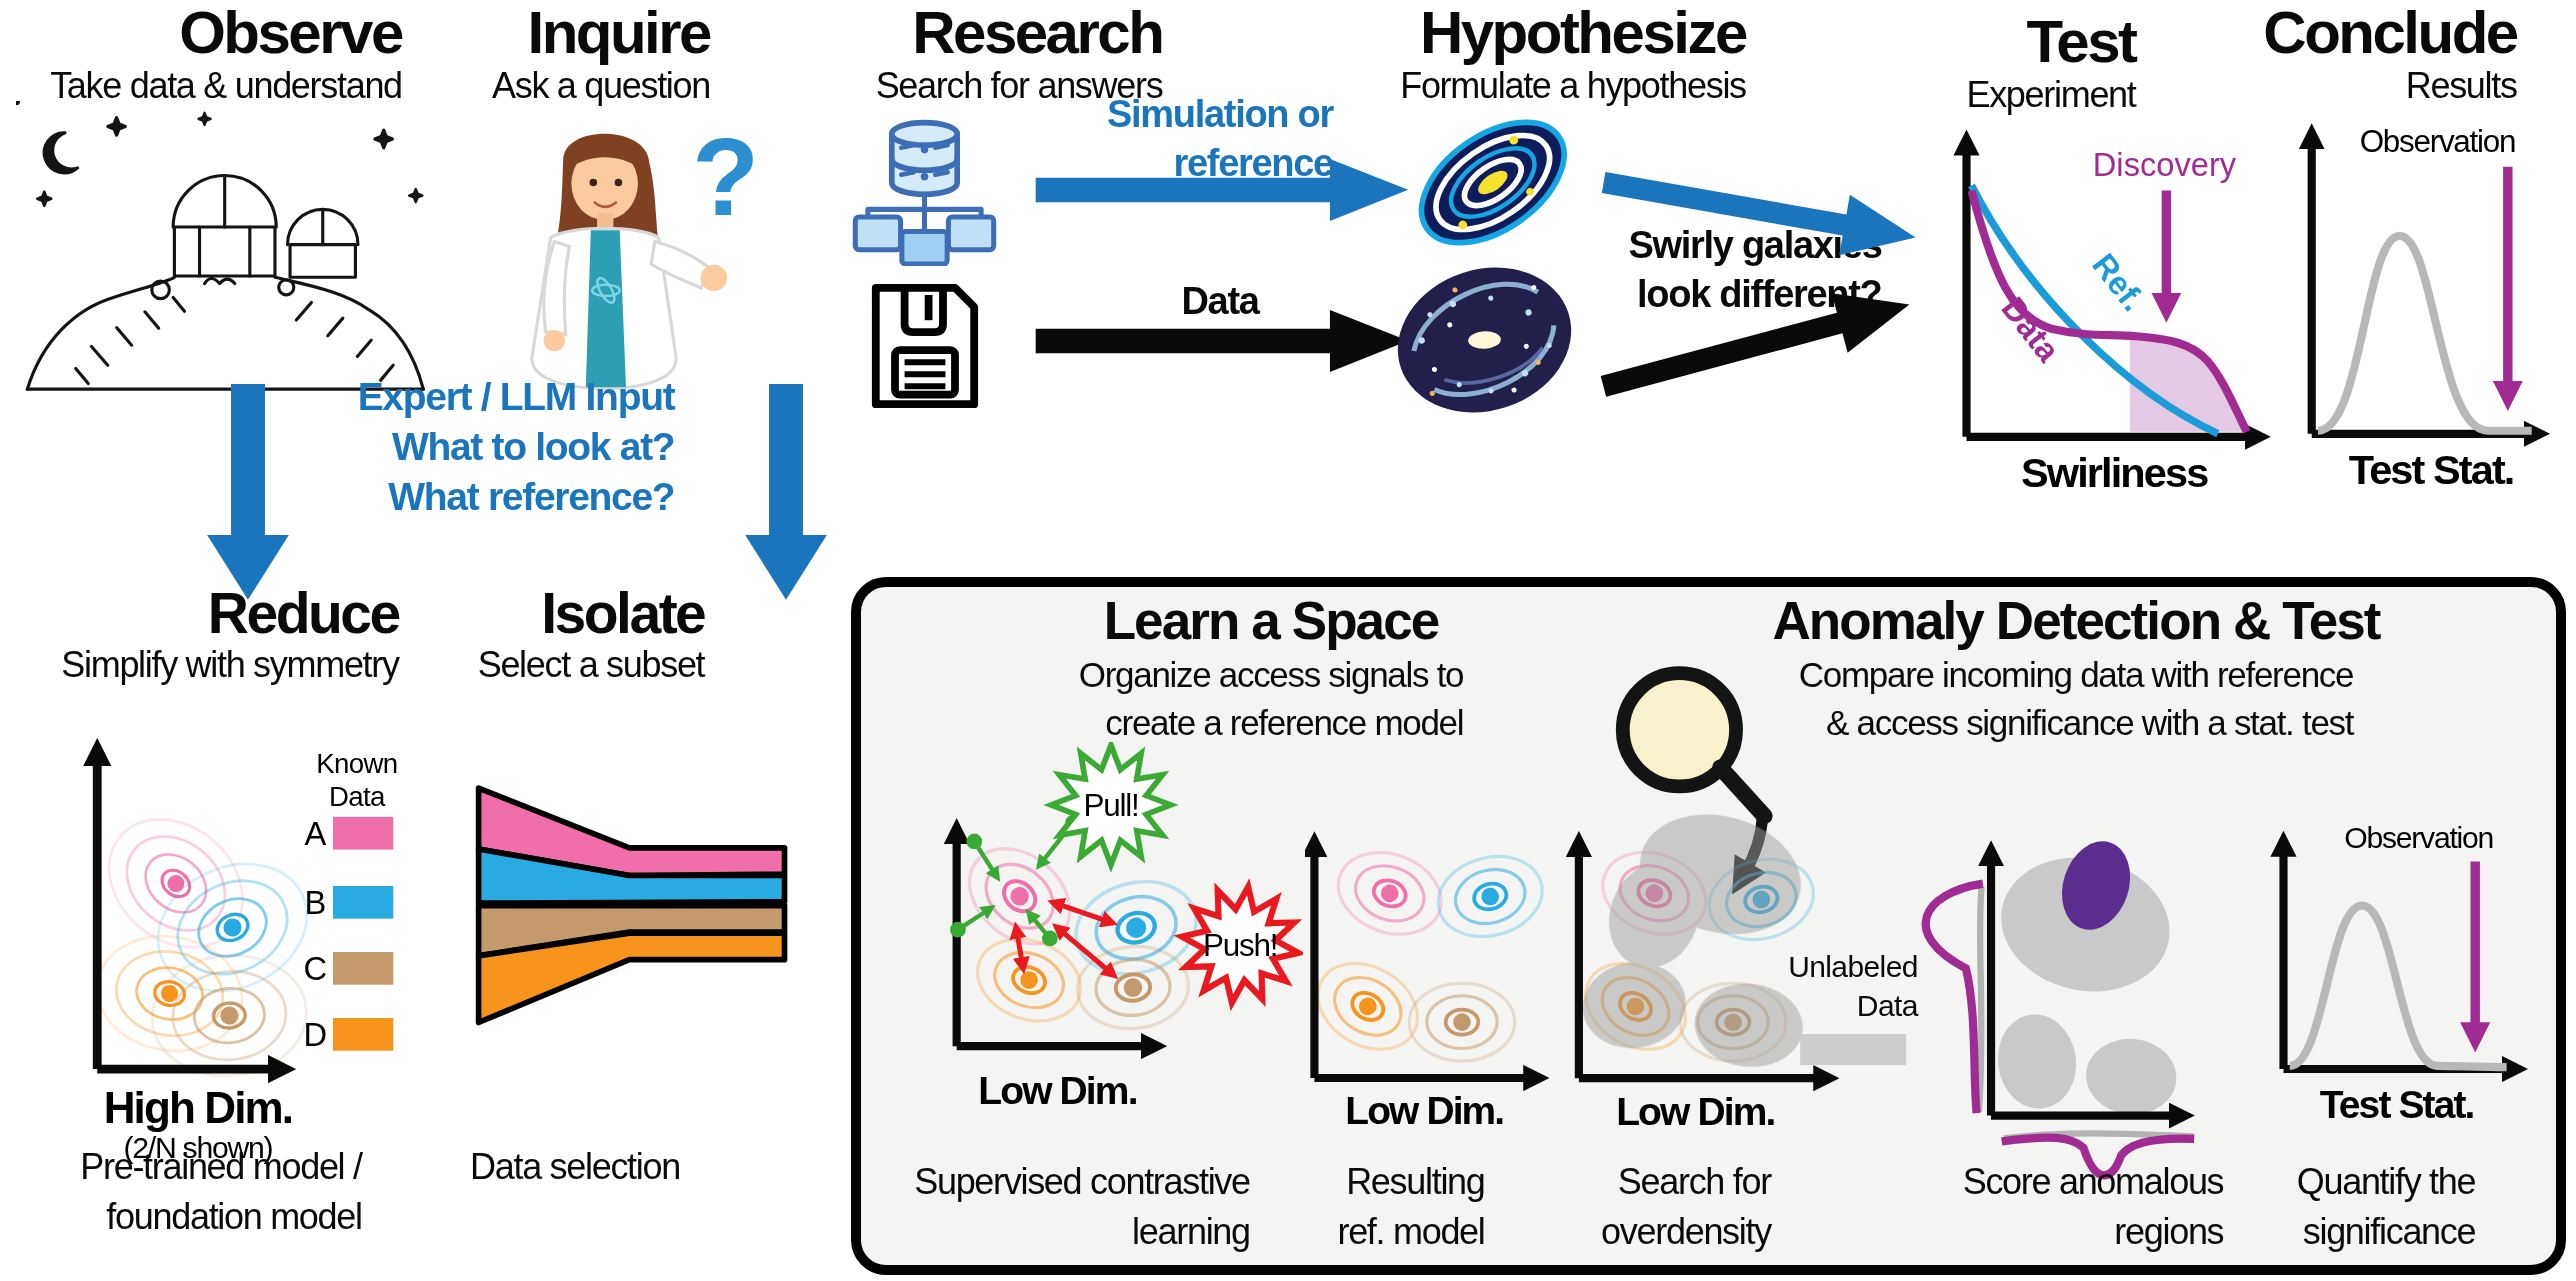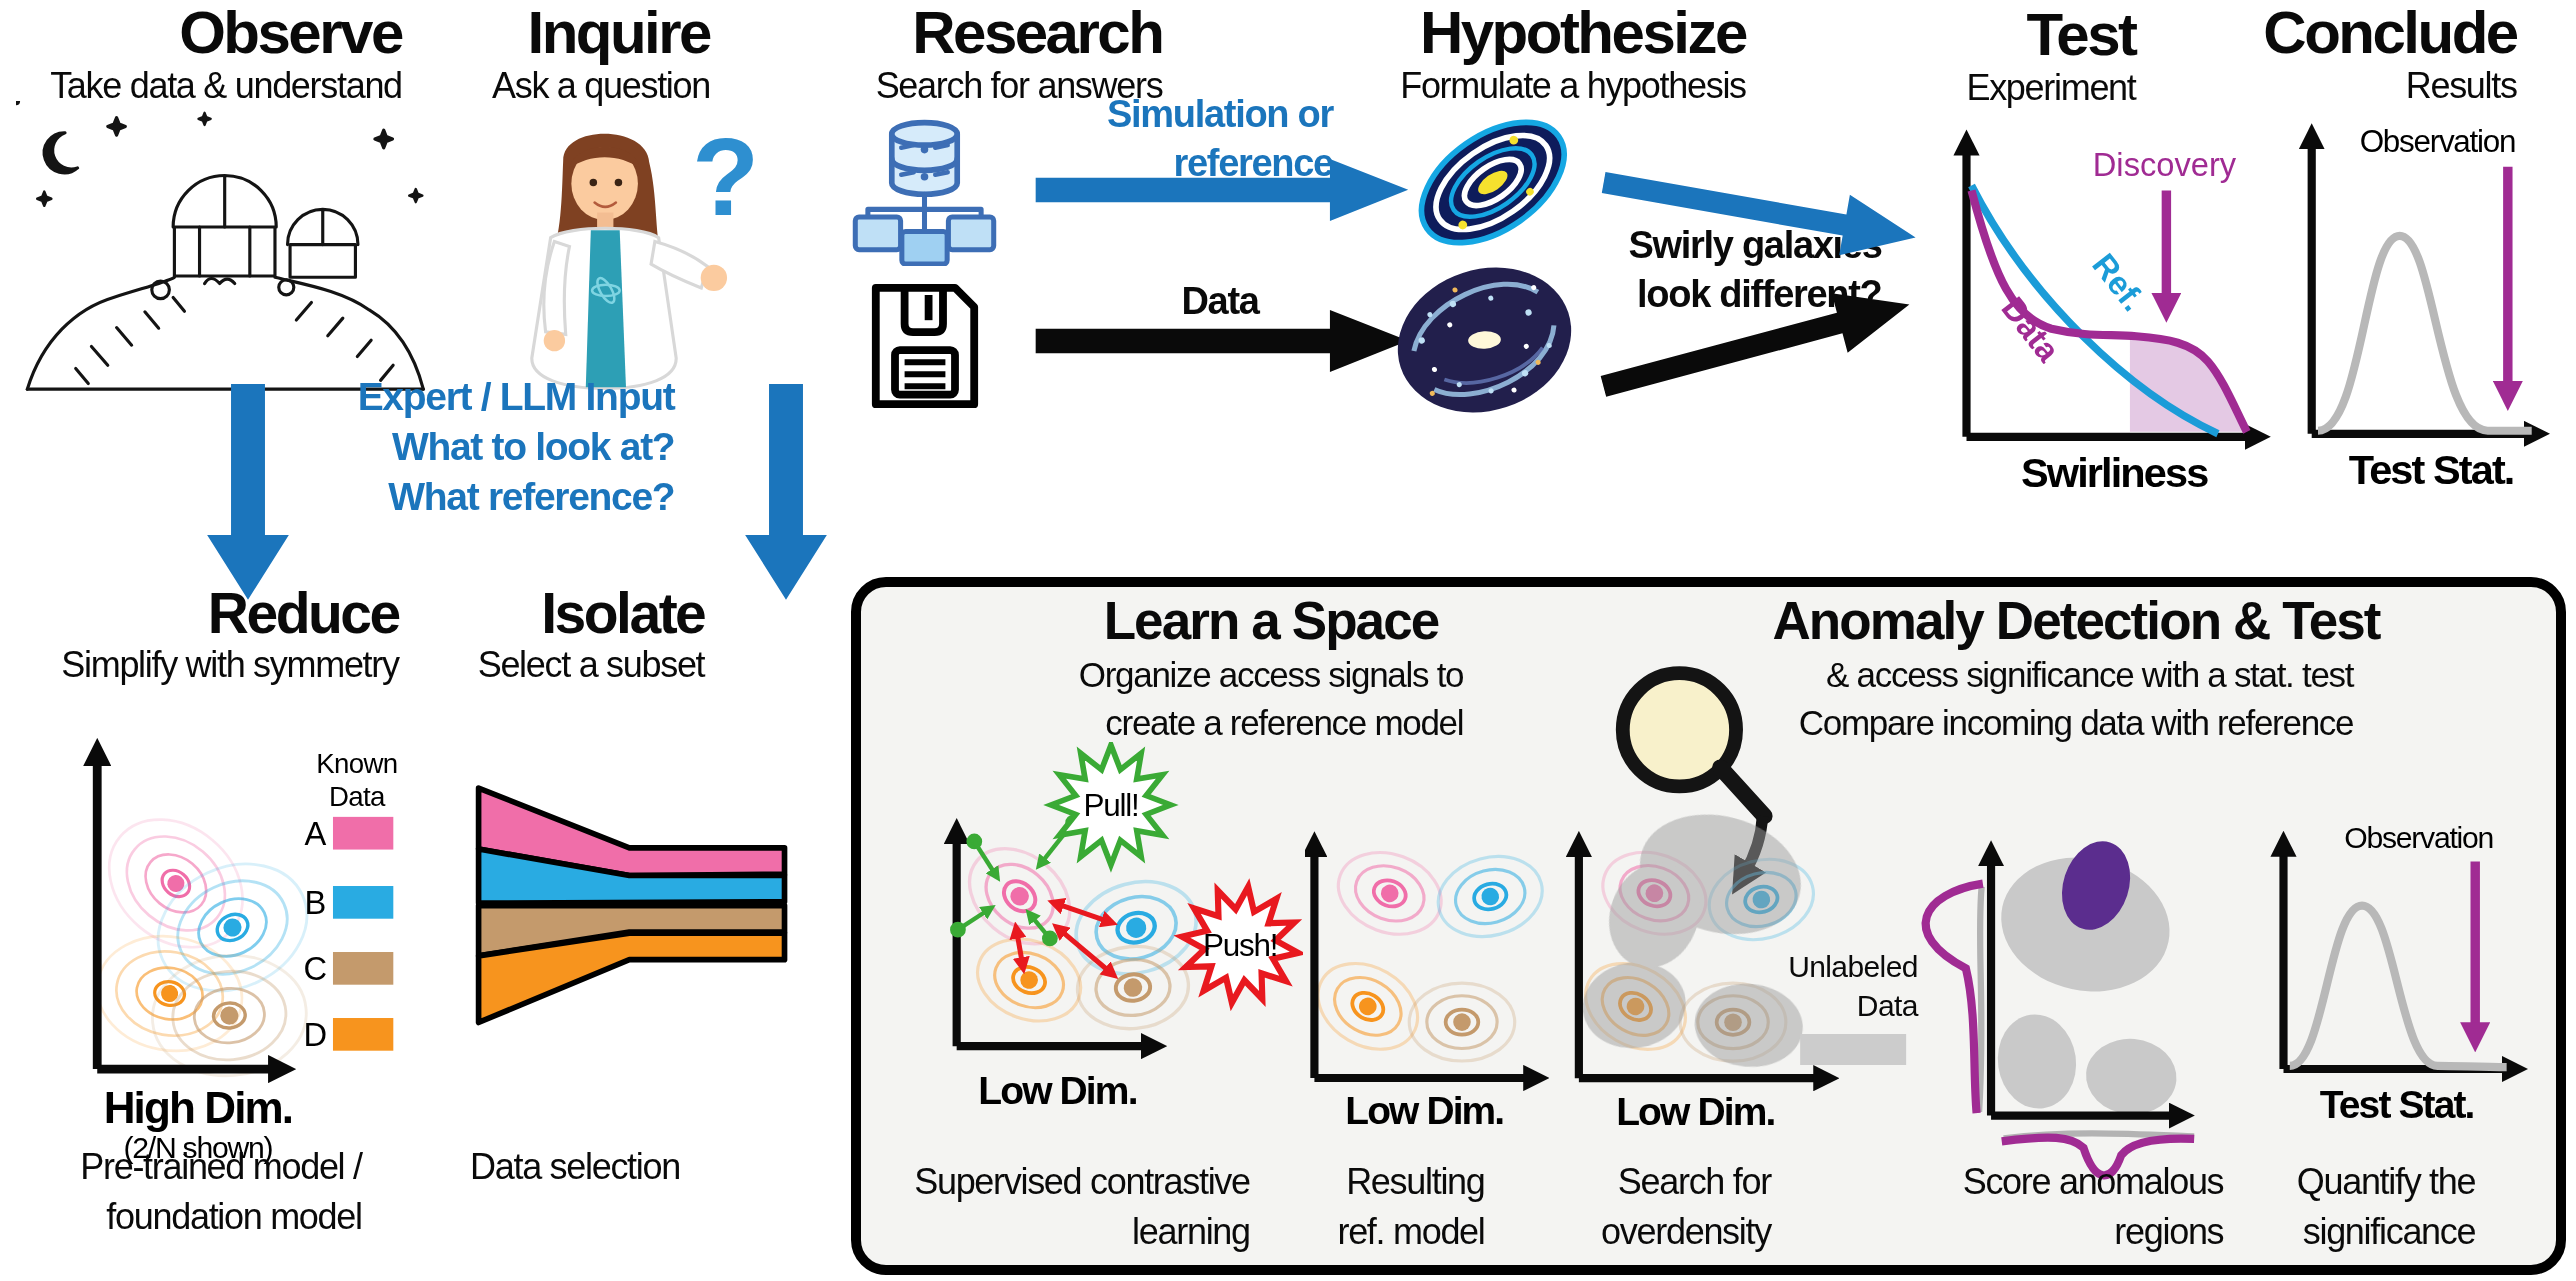--- a/index.html
+++ b/index.html
@@ -70,21 +70,21 @@
     <div class="t2">Ask a question</div>
   </div>
   <div class="cx" style="left:1019px;top:3.1px">
     <div class="t1">Research</div>
     <div class="t2">Search for answers</div>
   </div>
   <div class="cx" style="left:1573px;top:3.1px">
     <div class="t1">Hypothesize</div>
     <div class="t2">Formulate a hypothesis</div>
   </div>
-  <div class="cx" style="left:2051px;top:5px">
+  <div class="cx" style="left:2051px;top:12px">
     <div class="t1">Test</div>
     <div class="t2">Experiment</div>
   </div>
   <div class="cx" style="left:2390px;top:3.1px">
     <div class="t1">Conclude</div>
     <div class="t2">Results</div>
   </div>
 
   <svg class="abs" style="left:15.7px;top:101px" width="418" height="296" viewBox="0 0 665 470">
     <g stroke="#141414" stroke-width="5" fill="none" stroke-linecap="round" stroke-linejoin="round">
@@ -322,22 +322,22 @@
 
   <div id="big-box"></div>
 
   <div class="cx sec1" style="left:1271px;top:594px">Learn a Space</div>
   <div class="cx sec2" style="left:1271px;top:651px">
     <div>Organize access signals to</div>
     <div>create a reference model</div>
   </div>
   <div class="cx sec1" style="left:2076px;top:594px">Anomaly Detection &amp; Test</div>
   <div class="cx sec2" style="left:2076px;top:651px">
+    <div>Compare incoming data with reference</div>
     <div>&amp; access significance with a stat. test</div>
-    <div>Compare incoming data with reference</div>
   </div>
 
   <svg class="abs" style="left:900px;top:742px" width="403" height="403" viewBox="0 0 640 640">
     <g color="#F06EA9">
         <use href="#clu-s" transform="translate(190,245) rotate(40) scale(1.05)"></use>
       </g>
     <g color="#29ABE2">
         <use href="#clu-s" transform="translate(375,295) rotate(-15) scale(1.15)"></use>
       </g>
     <g color="#F7941E">

